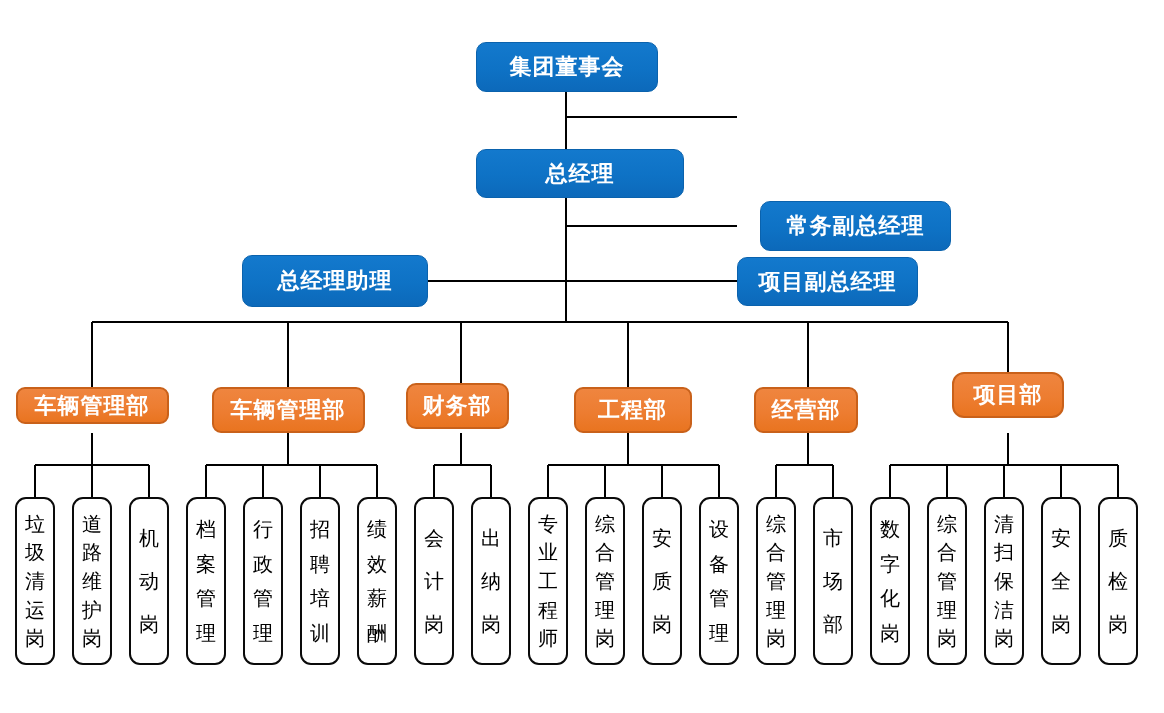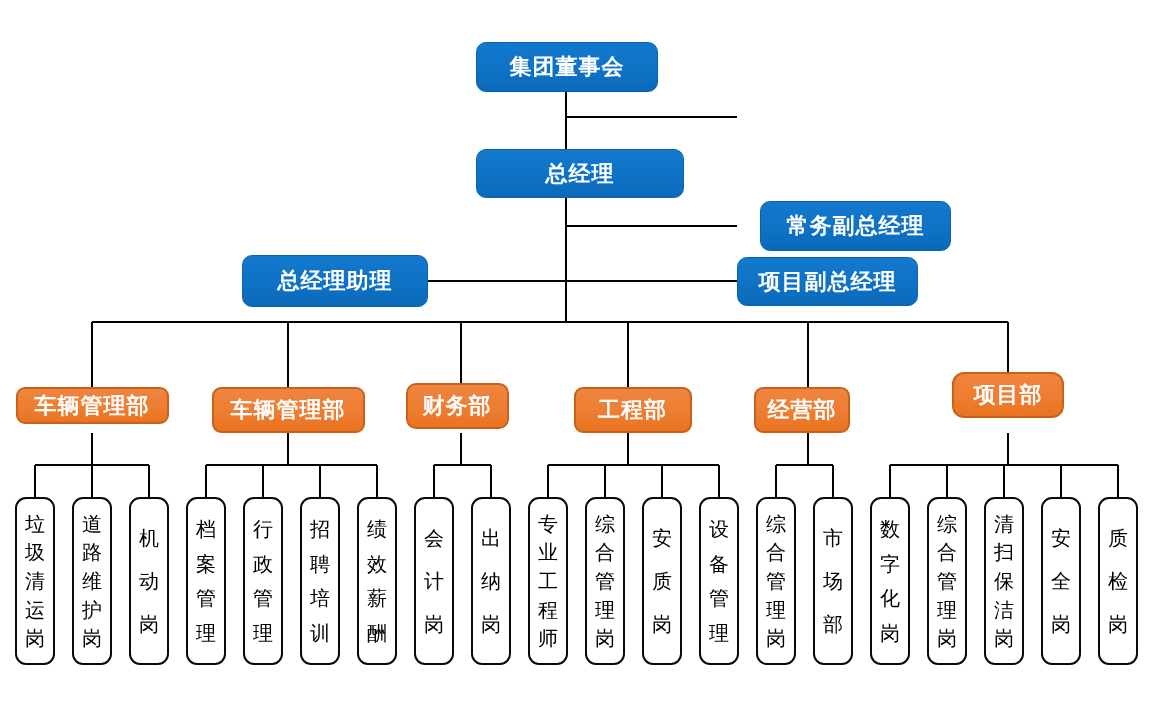--- a/index.html
+++ b/index.html
@@ -224,21 +224,21 @@
         </div>
       </div>
       <div class="node pos" style="left: 699px; top: 497px; width: 40px; height: 168px;">
         <div class="vtext">
           <span>设</span>
           <span>备</span>
           <span>管</span>
           <span>理</span>
         </div>
       </div>
-      <div class="node dept" style="left: 754px; top: 387px; width: 96px; height: 46px;">
+      <div class="node dept" style="left: 754px; top: 387px; width: 104px; height: 46px;">
         <span>经营部</span>
       </div>
       <div class="node pos" style="left: 756px; top: 497px; width: 40px; height: 168px;">
         <div class="vtext">
           <span>综</span>
           <span>合</span>
           <span>管</span>
           <span>理</span>
           <span>岗</span>
         </div>

